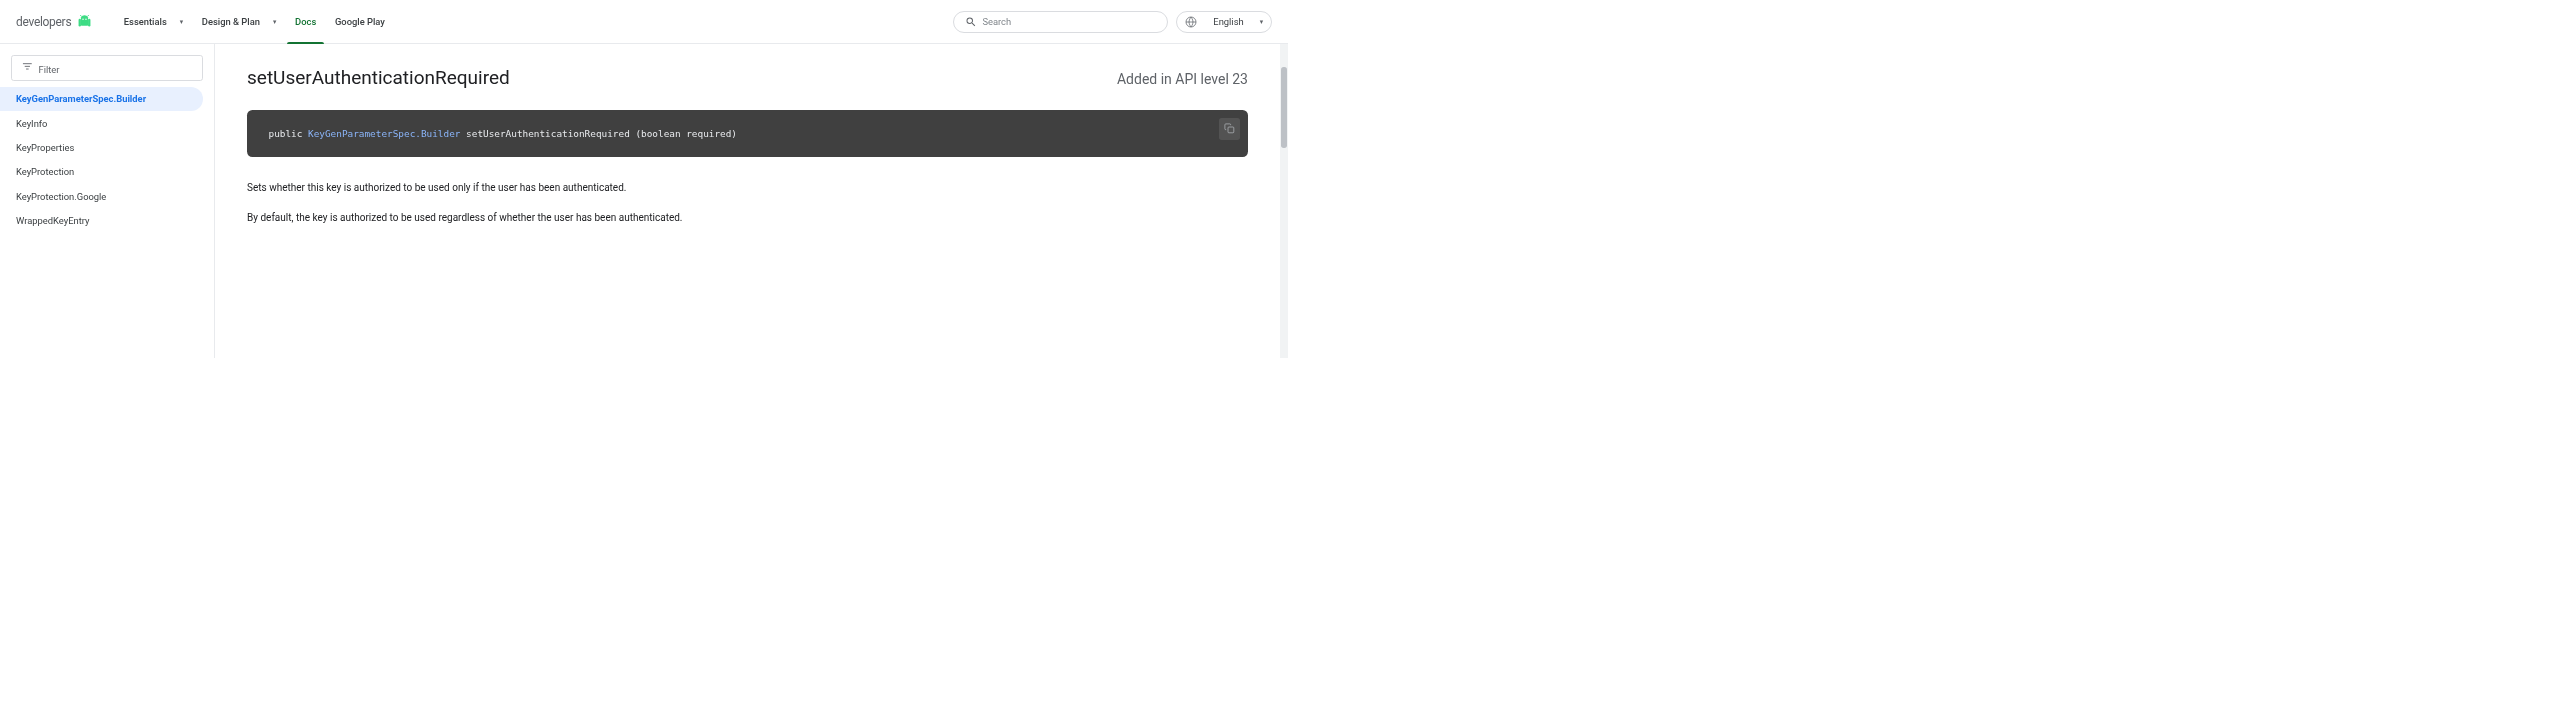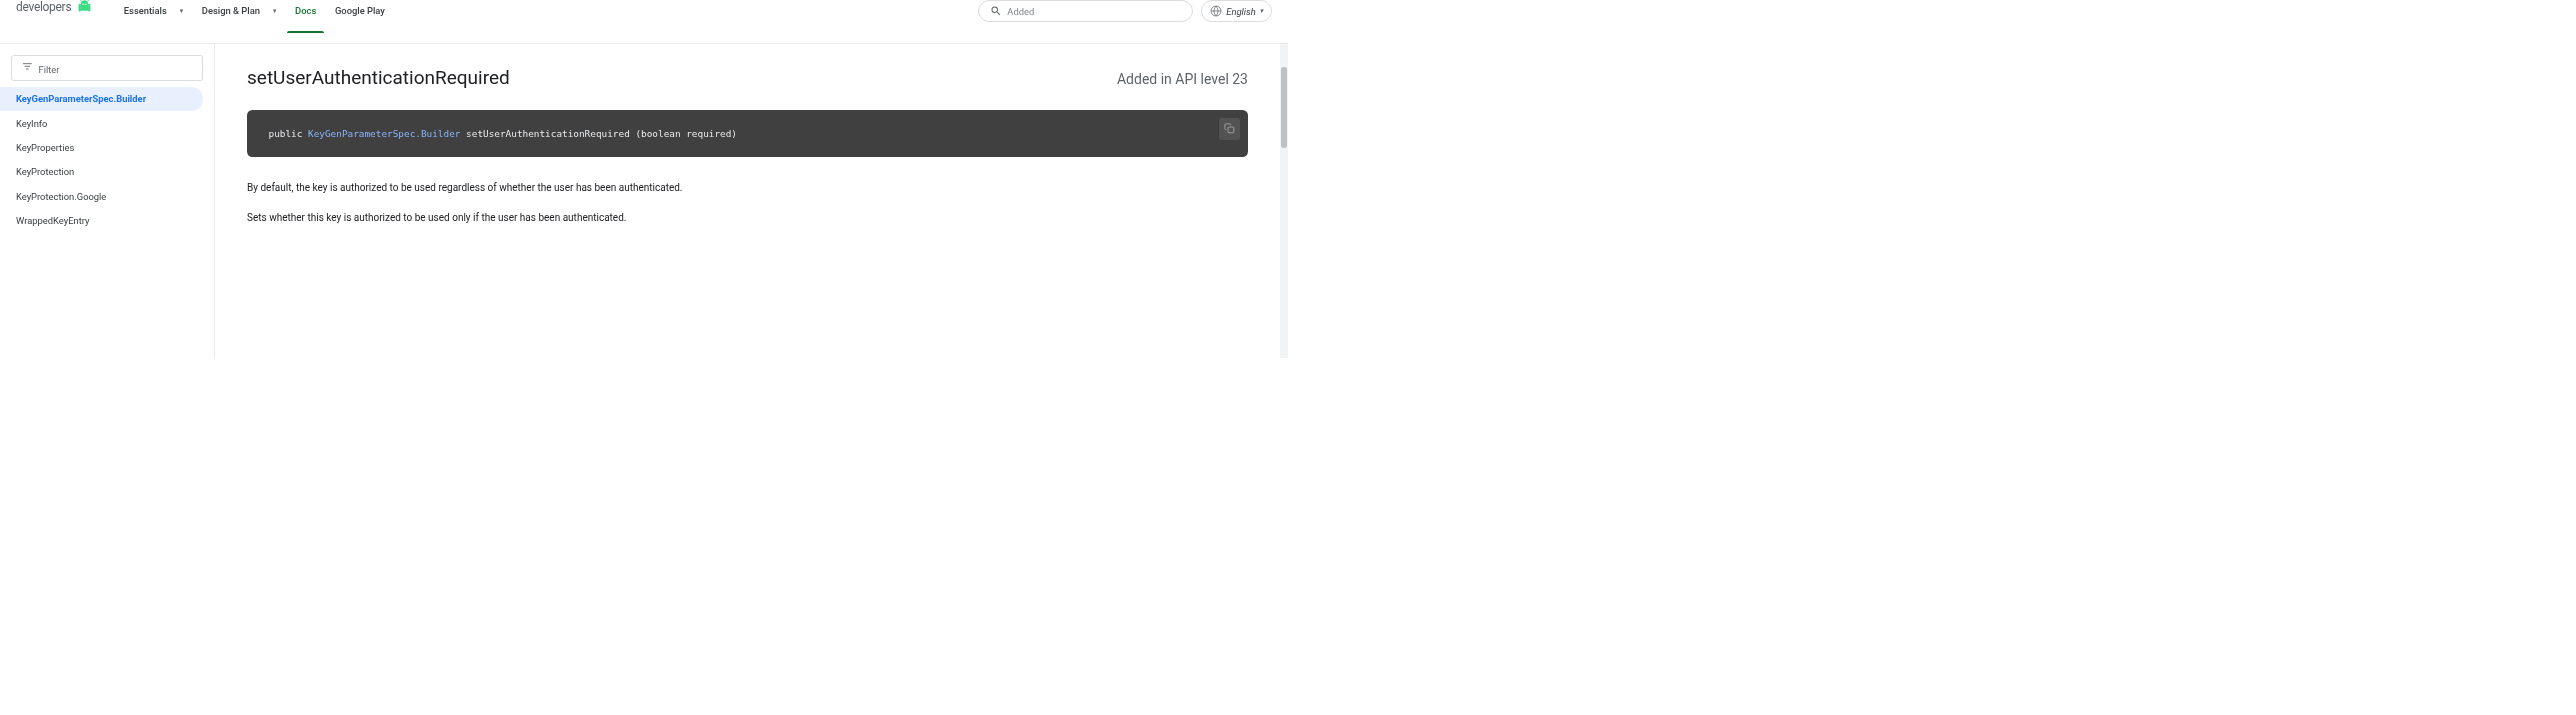--- a/index.html
+++ b/index.html
@@ -14,21 +14,21 @@
       color: #202124;
       background: #fff;
       width: 1288px;
       min-height: 358px;
       overflow-x: hidden;
     }
 
     
     .header {
       display: flex;
-      align-items: flex-start;
+      align-items: center;
       height: 44px;
       padding: 0 16px;
       border-bottom: 0.7px solid #e8eaed;
       background: #fff;
       position: relative;
     }
 
     .logo-area {
       display: flex;
       align-items: center;
@@ -112,28 +112,27 @@
     }
 
     .search-placeholder {
       font-size: 9.4px;
       color: #80868b;
     }
 
     .language-btn {
       display: flex;
       align-items: center;
-      gap: 4px;
+      gap: 16px;
       padding: 4px 8px;
       border: 0.7px solid #dadce0;
       border-radius: 16px;
       cursor: pointer;
       font-size: 9.4px;
       color: #3c4043;
-      font-style: italic;
     }
 
     .globe-icon {
       width: 12px;
       height: 12px;
     }
 
     
     .layout {
       display: flex;
@@ -347,21 +346,21 @@
     <a class="nav-item">
       <span>Google Play</span>
     </a>
   </nav>
 
   <div class="header-right">
     <div class="search-box">
       <svg class="search-icon-svg" width="12" height="12" viewBox="0 0 24 24" fill="none">
         <path d="M15.5 14h-.79l-.28-.27A6.471 6.471 0 0 0 16 9.5 6.5 6.5 0 1 0 9.5 16c1.61 0 3.09-.59 4.23-1.57l.27.28v.79l5 4.99L20.49 19l-4.99-5zm-6 0C7.01 14 5 11.99 5 9.5S7.01 5 9.5 5 14 7.01 14 9.5 11.99 14 9.5 14z" fill="#5f6368"></path>
       </svg>
-      <span class="search-placeholder">Added</span>
+      <span class="search-placeholder">Search</span>
     </div>
 
     <div class="language-btn">
       <svg class="globe-icon" viewBox="0 0 24 24" fill="none">
         <circle cx="12" cy="12" r="10" stroke="#5f6368" stroke-width="1.5"></circle>
         <path d="M12 2C12 2 8 7 8 12s4 10 4 10M12 2c0 0 4 5 4 10s-4 10-4 10M2 12h20" stroke="#5f6368" stroke-width="1.5"></path>
       </svg>
       <span>English</span>
       <span class="chevron-icon">▾</span>
     </div>
@@ -417,22 +416,22 @@
       </div>
       <code>
         <span class="code-keyword">public</span>
         <span> </span>
         <span class="code-classname">KeyGenParameterSpec.Builder</span>
         <span class="code-method"> setUserAuthenticationRequired </span>
         <span class="code-param">(boolean required)</span>
       </code>
     </div>
 
+    <p class="description-para">Sets whether this key is authorized to be used only if the user has been authenticated.</p>
     <p class="description-para">By default, the key is authorized to be used regardless of whether the user has been authenticated.</p>
-    <p class="description-para">Sets whether this key is authorized to be used only if the user has been authenticated.</p>
   </main>
 
   <div class="scrollbar-track">
     <div class="scrollbar-thumb"></div>
   </div>
 
 </div>
 
 
 </body></html>

